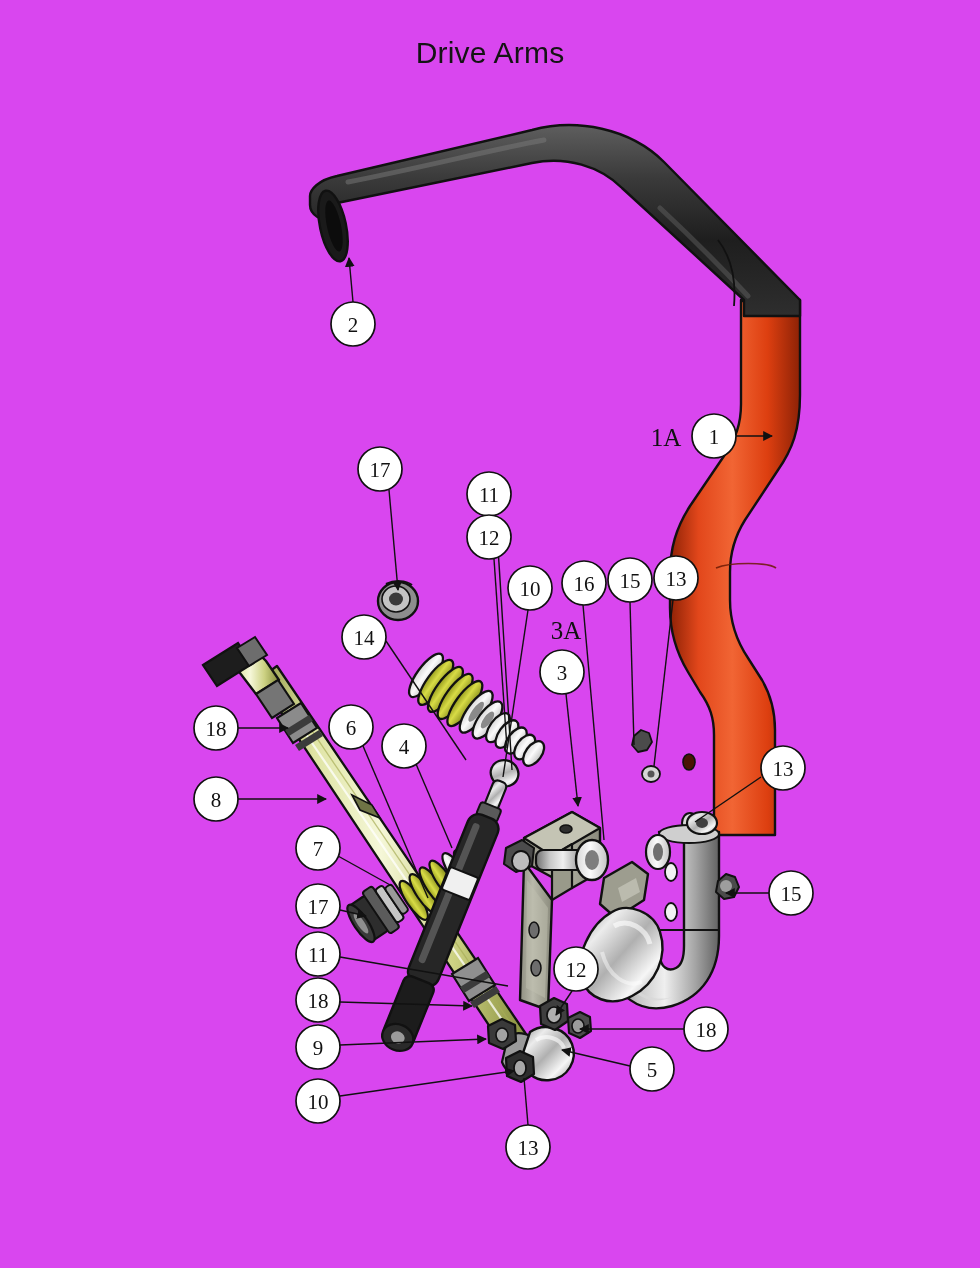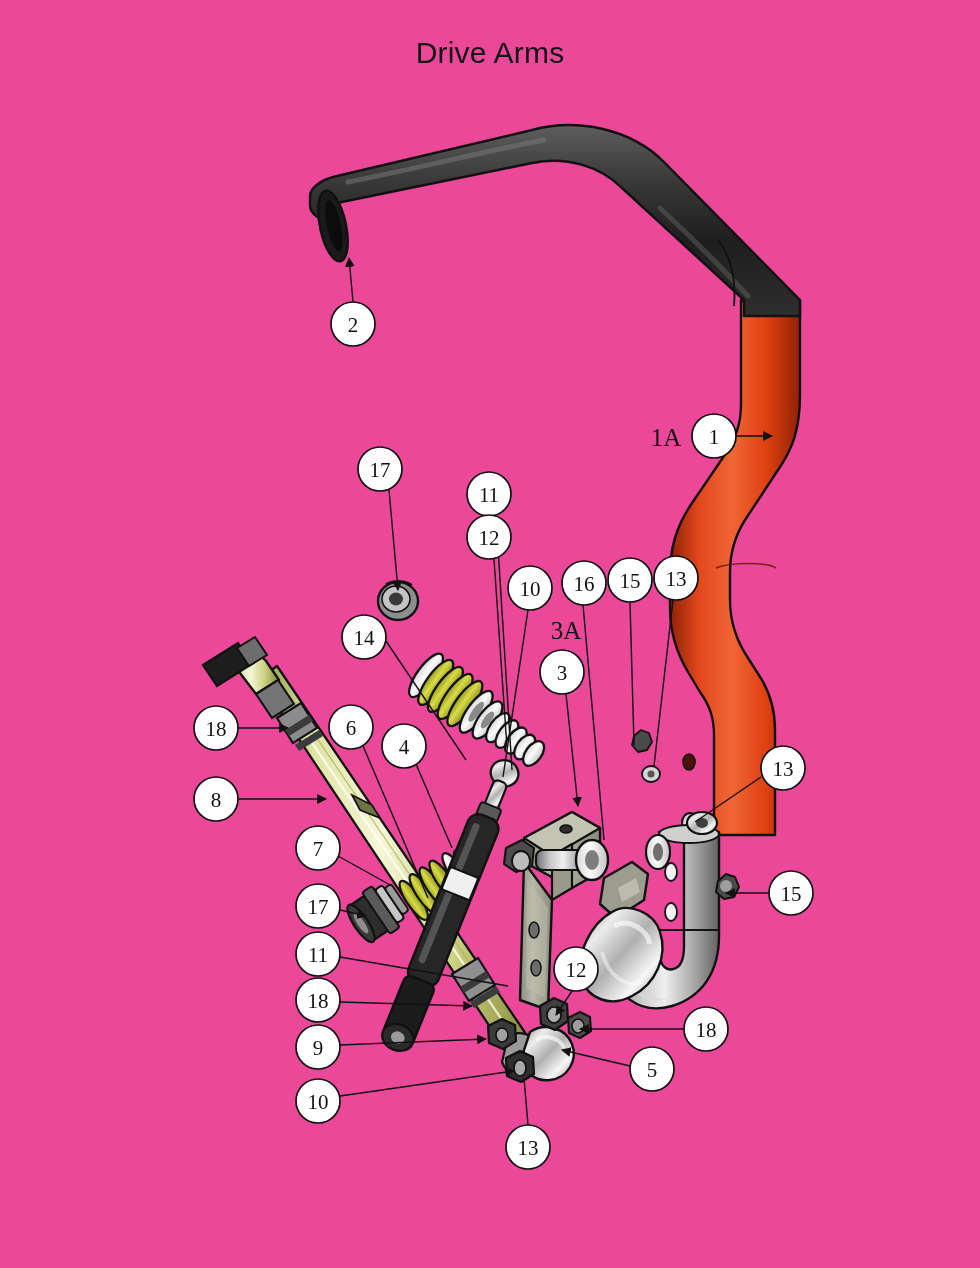--- a/index.html
+++ b/index.html
@@ -1,19 +1,19 @@
 <!DOCTYPE html>
 <html><head>
 <meta charset="utf-8">
 <title>Drive Arms</title>
 <style>
   html,body{margin:0;padding:0;background:#ffffff;}
   body{width:980px;height:1268px;position:relative;overflow:hidden;
        font-family:"Liberation Sans",sans-serif;color:#000;}
-  #page{position:absolute;inset:0;width:980px;height:1268px;background:#ec4899;}
+  #page{position:absolute;inset:0;width:980px;height:1268px;background:#d946ef;}
   #title{position:absolute;left:0;top:36px;width:980px;text-align:center;
          font-size:30px;font-weight:400;letter-spacing:.2px;
          font-family:"Liberation Sans",sans-serif;color:#141414;}
   svg#art{position:absolute;left:0;top:0;width:980px;height:1268px;}
   .bubble-num{font-family:"Liberation Serif",serif;font-size:21px;fill:#111;
               text-anchor:middle;dominant-baseline:central;}
   .plain-label{font-family:"Liberation Serif",serif;font-size:25px;fill:#111;
                text-anchor:middle;dominant-baseline:central;}
   .bubble-circle{fill:#ffffff;stroke:#111111;stroke-width:1.7;}
   .leader{stroke:#111111;stroke-width:1.4;fill:none;}

